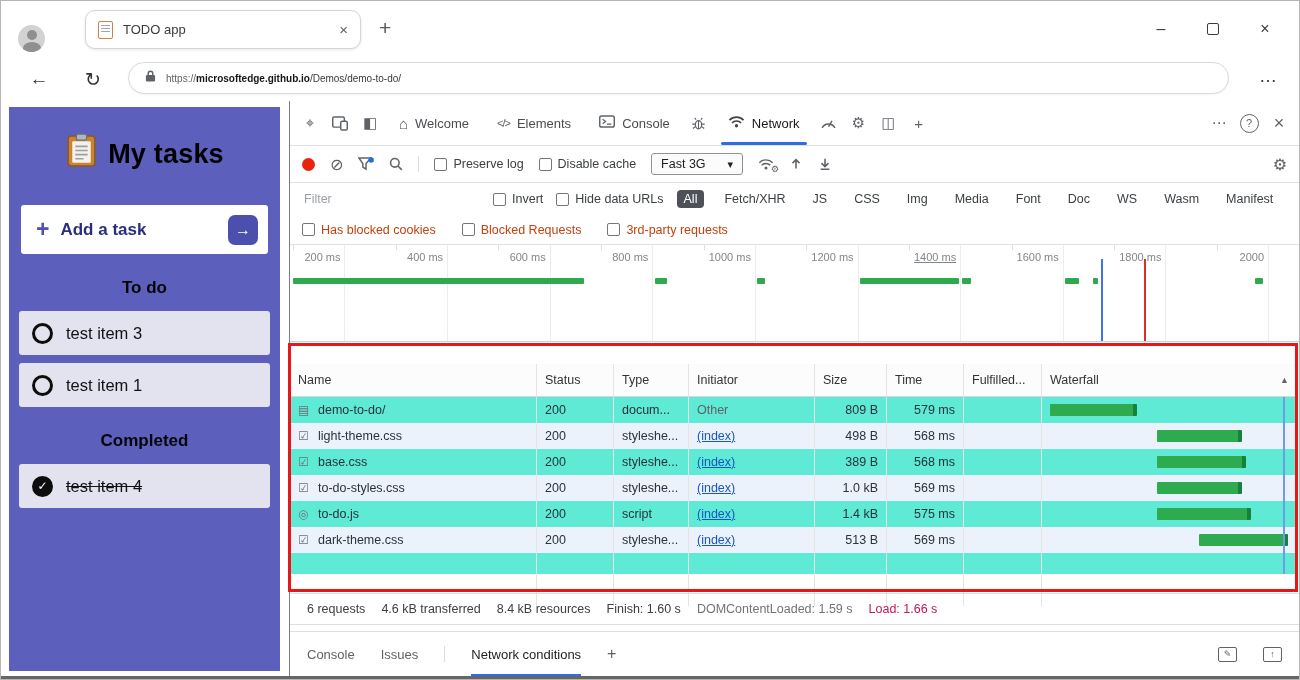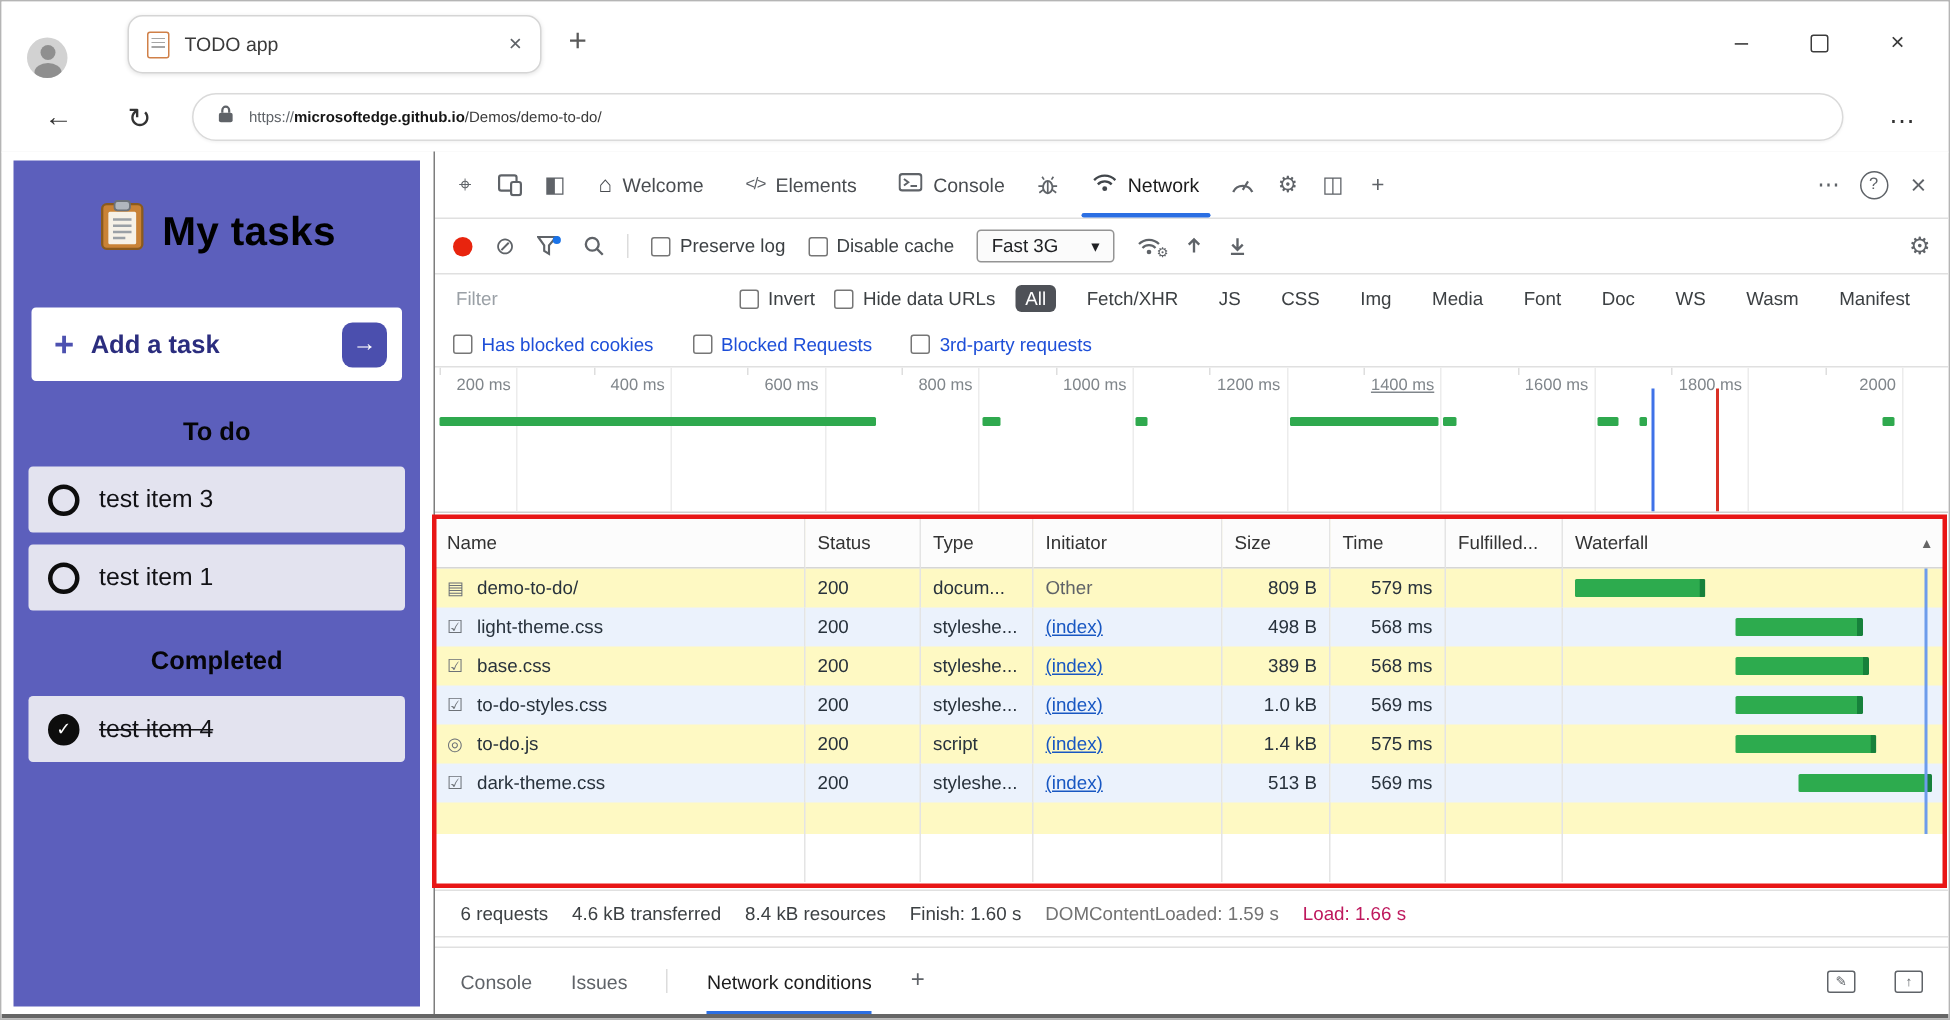--- a/index.html
+++ b/index.html
@@ -95,35 +95,35 @@
 
   .dt-filterbar{height:32px;display:flex;align-items:center;padding:0 12px;gap:13px;
     font-size:12.5px;color:#3c4043;box-sizing:border-box;}
   .filter-input{border:none;outline:none;width:185px;font-size:12.5px;font-family:inherit;
     color:#202124;background:transparent;}
   .filter-input::placeholder{color:#9aa0a6;}
   .pill{padding:2px 7px;border-radius:4px;white-space:nowrap;}
   .pill.sel{background:#4e5157;color:#fff;}
   .pills-wrap{display:flex;align-items:center;gap:13px;}
   .dt-filter2{height:30px;display:flex;align-items:center;padding:0 12px;gap:26px;font-size:12.5px;
-    color:#1d4ed8;border-bottom:1px solid #e0e0e0;box-sizing:border-box;}
+    color:#c2410c;border-bottom:1px solid #e0e0e0;box-sizing:border-box;}
 
   .dt-overview{position:absolute;top:144px;left:0;right:0;height:96px;border-bottom:1px solid #cfcfcf;
     overflow:hidden;}
   .tick-label{position:absolute;top:6px;font-size:11px;color:#80868b;transform:translateX(-100%);
     padding-right:4px;white-space:nowrap;}
   .grid{position:absolute;top:0;bottom:0;width:1px;background:#ececec;}
   .minor{position:absolute;top:0;height:5px;width:1px;background:#dedede;}
   .ov-seg{position:absolute;top:33px;height:6px;background:#2fa94e;border-radius:1px;}
   .ov-line{position:absolute;top:14px;bottom:0;width:2px;}
   .ov-line.blue{background:#3f72e8;}
   .ov-line.red{background:#d93025;}
 
-  .dt-table{position:absolute;top:245px;left:0;width:1008px;height:210px;font-size:12.5px;
-    color:#28323c;background:#fef9c3;}
+  .dt-table{position:absolute;top:263px;left:0;width:1008px;height:210px;font-size:12.5px;
+    color:#28323c;background:#5eead4;}
   .trow{display:grid;grid-template-columns:247px 77px 75px 126px 72px 77px 78px 1fr;}
   .td{height:26px;display:flex;align-items:center;padding:0 8px;border-right:1px solid #e4e4e4;
     overflow:hidden;white-space:nowrap;box-sizing:border-box;gap:6px;}
   .thead .td{height:33px;background:#fcfcfc;border-bottom:1px solid #d6d6d6;color:#333;}
   .wf-th{justify-content:space-between;align-items:center;}
   .sort{font-size:9px;color:#666;}
   .alt .td{background:#ebf2fc;}
   .num{justify-content:flex-end;}
   .muted{color:#5f6368;}
   .link{color:#1857c2;text-decoration:underline;}

